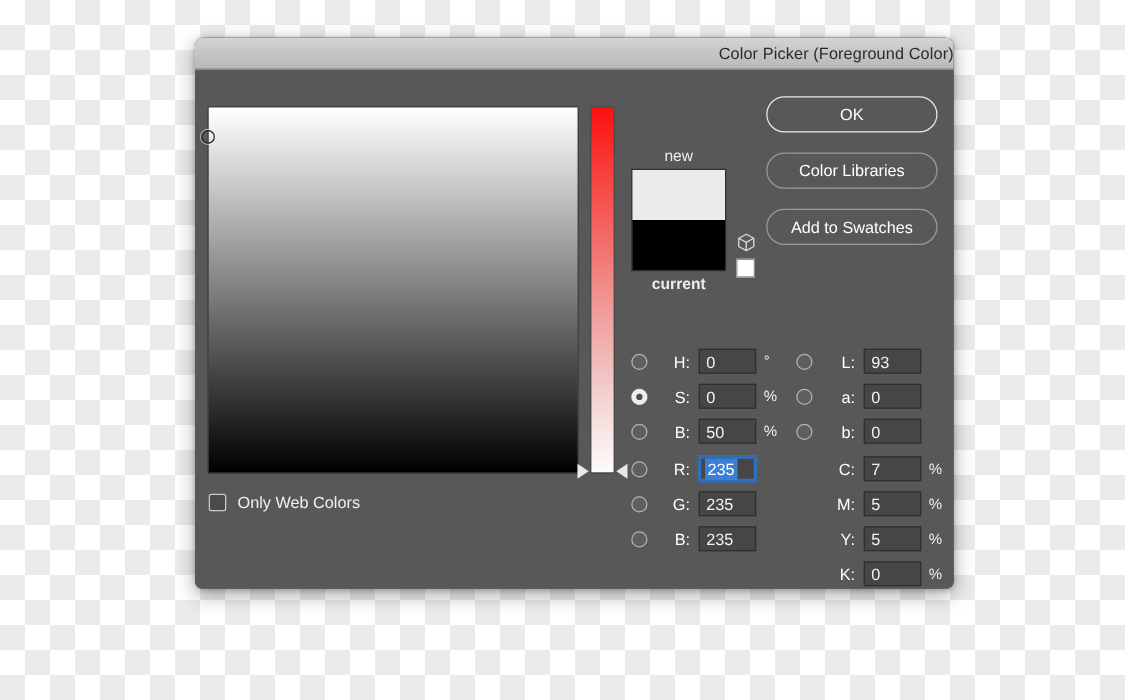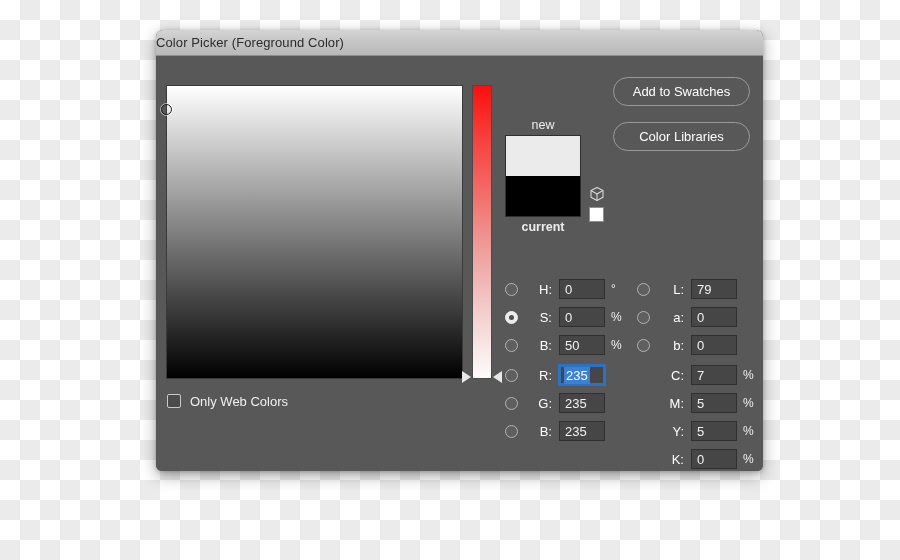--- a/index.html
+++ b/index.html
@@ -32,21 +32,21 @@
     background: #585858;
     overflow: hidden;
   }
 
   #titlebar {
     height: 25px;
     background: linear-gradient(to bottom, #d4d4d4 0%, #c6c6c6 45%, #b9b9b9 100%);
     border-bottom: 1px solid #8d8d8d;
     display: flex;
     align-items: center;
-    justify-content: flex-start;
+    justify-content: flex-end;
     user-select: none;
   }
   #titlebar .title-text {
     font-size: 13px;
     color: #2b2b2b;
     letter-spacing: 0.1px;
   }
 
   #body {
     position: relative;
@@ -107,21 +107,21 @@
   }
   .slider-arrow.left  { left: -10px;  border-left: 9px solid #e8e8e8; }
   .slider-arrow.right { right: -10px; border-right: 9px solid #e8e8e8; }
 
   
   #webcolors-row {
     position: absolute;
     left: 11px;
     top: 338px;
     display: flex;
-    align-items: flex-start;
+    align-items: flex-end;
     gap: 9px;
   }
   #webcolors-box {
     width: 14px;
     height: 14px;
     border: 1px solid #c9c9c9;
     background: #4b4b4b;
     border-radius: 2px;
     box-sizing: border-box;
   }
@@ -301,22 +301,23 @@
       <div class="slider-arrow left"></div>
       <div class="slider-arrow right"></div>
     </div>
 
     <div id="webcolors-row">
       <div id="webcolors-box"></div>
       <span id="webcolors-label">Only Web Colors</span>
     </div>
 
     <div id="buttons">
+      <button class="pill-btn default">OK</button>
+      <button class="pill-btn">Color Libraries</button>
       <button class="pill-btn">Add to Swatches</button>
-      <button class="pill-btn">Color Libraries</button>
     </div>
 
     <div id="swatch-area">
       <div id="label-new">new</div>
       <div id="swatch-stack">
         <div id="swatch-new" style="background: rgb(235, 235, 235);"></div>
         <div id="swatch-current" style="background: rgb(0, 0, 0);"></div>
       </div>
       <div id="label-current">current</div>
 
@@ -388,21 +389,21 @@
         </div>
 
       </div>
 
       <div id="col-right">
 
         <div class="field-row">
           <div class="radio"></div>
           <span class="fl">L:</span>
           <div class="txtfield">
-            <span>79</span>
+            <span>93</span>
           </div>
         </div>
 
         <div class="field-row">
           <div class="radio"></div>
           <span class="fl">a:</span>
           <div class="txtfield">
             <span>0</span>
           </div>
         </div>

